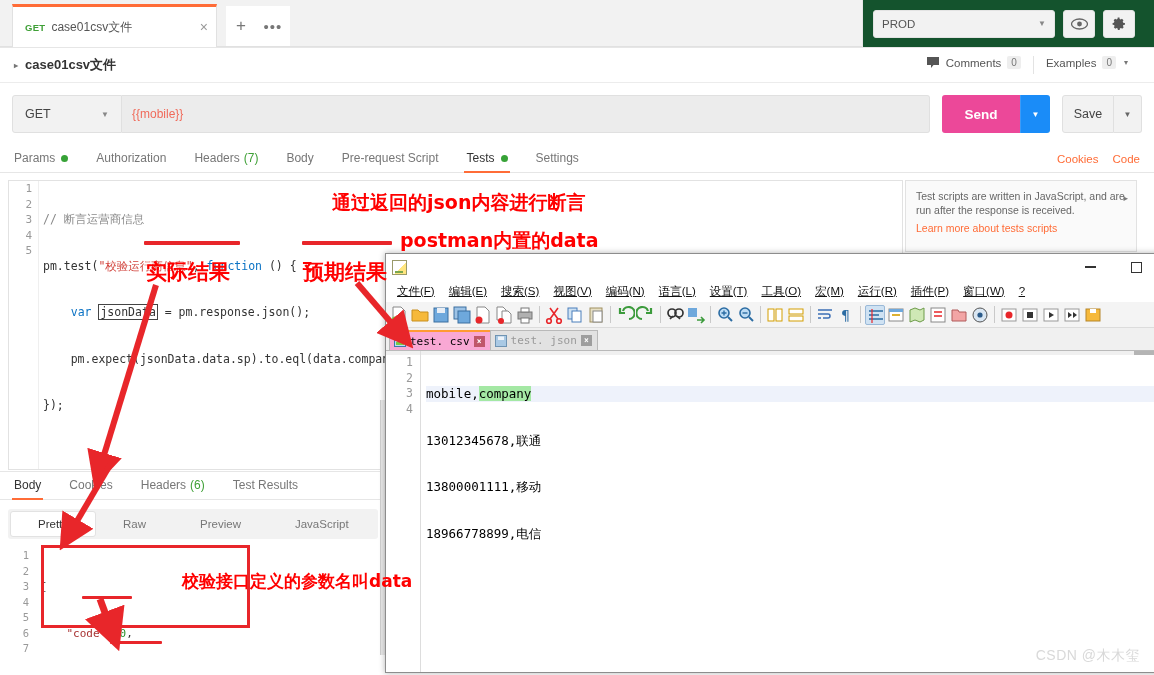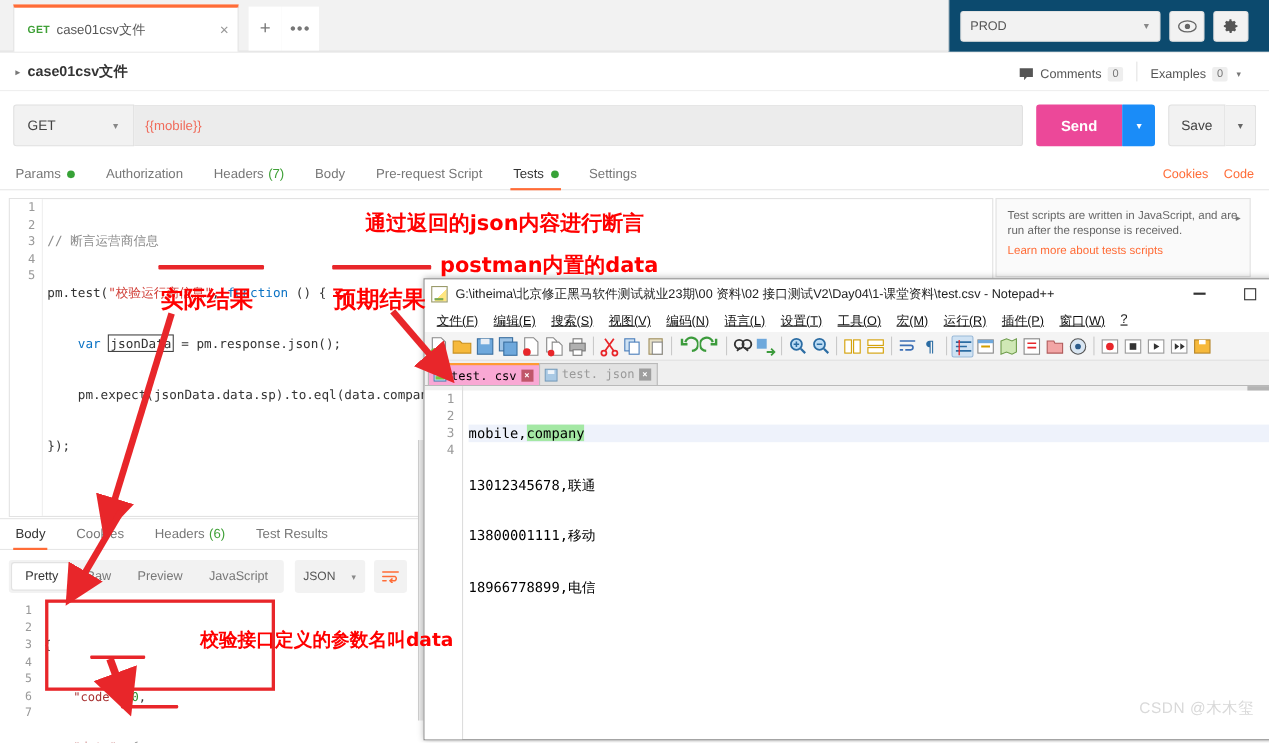--- a/index.html
+++ b/index.html
@@ -22,34 +22,34 @@
     background:#fff; border-top:3px solid #ff6c37;
     border-left:1px solid #e1e1e1; border-right:1px solid #e1e1e1;
     display:flex; align-items:center; padding:0 8px 0 12px;
   }
   .pm-tab .meth { color:#3fa037; font-size:9.5px; font-weight:bold; letter-spacing:.3px; margin-right:6px; }
   .pm-tab .tname { font-size:12px; color:#555; flex:1; }
   .pm-tab .tclose { color:#999; font-size:14px; line-height:1; cursor:pointer; }
   .tab-plus { position:absolute; left:226px; top:6px; width:30px; height:40px; display:flex; align-items:center; justify-content:center; color:#777; font-size:17px; background:#fff; }
   .tab-more { position:absolute; left:256px; top:6px; width:34px; height:40px; display:flex; align-items:center; justify-content:center; color:#777; font-size:15px; background:#fff; letter-spacing:1px; }
 
-  .envbar { position:absolute; left:862px; top:0; width:292px; height:47px; background:#0c4a6e; border-left:1px solid #e6e6e6; display:flex; align-items:center; padding:0 10px; }
+  .envbar { position:absolute; left:862px; top:0; width:292px; height:47px; background:#14532d; border-left:1px solid #e6e6e6; display:flex; align-items:center; padding:0 10px; }
   .env-select {
     width:182px; height:28px; background:#f2f2f2; border:1px solid #e3e3e3; border-radius:3px;
     display:flex; align-items:center; padding:0 8px; font-size:11.5px; color:#555;
   }
   .env-select .caret { margin-left:auto; color:#888; font-size:8px; }
   .env-btn { width:32px; height:28px; background:#f2f2f2; border:1px solid #e3e3e3; border-radius:3px; margin-left:8px;
              display:flex; align-items:center; justify-content:center; }
   .env-btn svg { display:block; }
 
   .crumbrow { position:absolute; left:0; top:48px; width:1154px; height:35px; background:#fff; border-bottom:1px solid #ececec; display:flex; align-items:center; }
   .crumb { margin-left:14px; font-size:13px; color:#333; font-weight:600; display:flex; align-items:center; }
   .crumb .arr { font-size:8px; color:#777; margin-right:7px; }
-  .crumb-right { margin-left:auto; display:flex; align-items:flex-end; padding-right:14px; gap:0; }
+  .crumb-right { margin-left:auto; display:flex; align-items:flex-start; padding-right:14px; gap:0; }
   .cr-item { display:flex; align-items:center; font-size:11.5px; color:#555; padding:0 12px; }
   .cr-item .cnt { background:#eee; color:#777; font-size:10px; border-radius:2px; padding:1px 4px; margin-left:6px; }
   .cr-sep { width:1px; height:18px; background:#e3e3e3; }
   .cr-item .caret { color:#777; font-size:8px; margin-left:8px; }
 
   .urlrow { position:absolute; left:0; top:83px; width:1154px; height:62px; background:#fff; display:flex; align-items:center; padding:0 12px; }
   .method-box { width:110px; height:38px; background:#f2f2f2; border:1px solid #e0e0e0; border-radius:3px 0 0 3px;
                 display:flex; align-items:center; padding:0 12px; font-size:12.5px; color:#444; }
   .method-box .caret { margin-left:auto; color:#888; font-size:8px; }
   .url-box { flex:1; height:38px; background:#ececec; border:1px solid #e0e0e0; border-left:none; border-radius:0 3px 3px 0;
@@ -86,21 +86,21 @@
   .helper { position:absolute; left:905px; top:180px; width:232px; height:72px; background:#fafafa; border:1px solid #e2e2e2; padding:8px 10px; }
   .helper p { margin:0; font-size:10.5px; color:#666; line-height:14px; }
   .helper a { display:block; margin-top:5px; font-size:10.5px; color:#ff6c37; text-decoration:none; }
   .helper .ar { position:absolute; right:8px; top:12px; color:#777; font-size:9px; }
   .snippets { position:absolute; left:905px; top:243px; width:195px; font-size:10px; color:#888; letter-spacing:1px;margin-top:17px; }
 
   .respdivider { position:absolute; left:0; top:471px; width:386px; height:1px; background:#e6e6e6; }
   .resptabs { position:absolute; left:0; top:472px; width:386px; height:28px; display:flex; align-items:flex-end; border-bottom:1px solid #e6e6e6; }
   .respbar { position:absolute; left:8px; top:508px; width:370px; height:32px; display:flex; align-items:center; }
   .pillgroup { background:#f2f2f2; border-radius:3px; height:30px; display:flex; align-items:center; padding:0 2px; }
-  .pill { padding:0 12px; height:26px; display:flex; align-items:center; font-size:11.5px; color:#777; border-radius:3px; }
+  .pill { padding:0 27px; height:26px; display:flex; align-items:center; font-size:11.5px; color:#777; border-radius:3px; }
   .pill.active { background:#fff; color:#333; border:1px solid #e2e2e2; }
   .fmt-select { margin-left:10px; background:#f2f2f2; border-radius:3px; height:30px; width:64px; display:flex; align-items:center; padding:0 8px; font-size:11px; color:#555; }
   .fmt-select .caret { margin-left:auto; font-size:8px; color:#888; }
   .wrapbtn { margin-left:8px; width:30px; height:30px; background:#f2f2f2; border-radius:3px; display:flex; align-items:center; justify-content:center; }
 
   .jsonview { position:absolute; left:8px; top:548px; width:375px; height:110px; background:#fff; }
   .jgutter { position:absolute; left:0; top:0; width:26px; }
   .jgutter div { text-align:right; padding-right:5px; color:#999; font-size:10.5px; font-family:"DejaVu Sans Mono", monospace; line-height:15.5px; }
   .jcode { position:absolute; left:32px; top:0; font-family:"DejaVu Sans Mono", monospace; font-size:11px; line-height:15.5px; white-space:pre; color:#333; }
   .jkey { color:#a83232; }
@@ -146,21 +146,21 @@
   .sel-green { background:#a4e8a4; }
   .npp-hscroll { position:absolute; left:0; right:0; top:0; height:4px; background:#f0f0f0; }
   .npp-hthumb { position:absolute; right:3px; top:0; width:22px; height:4px; background:#b4b4b4; }
 
   
   .anno { position:absolute; color:#ff0000; font-weight:bold; font-family:"DejaVu Sans", sans-serif; white-space:nowrap; }
   .uline { position:absolute; background:#e8262a; height:4px; border-radius:1px; }
   .rbox { position:absolute; border:3px solid #e8262a; }
   svg.arrows { position:absolute; left:0; top:0; width:1154px; height:675px; pointer-events:none; }
 
-  .watermark { position:absolute; right:14px; bottom:22px; color:#d9d9d9; font-size:14px; letter-spacing:.5px; }
+  .watermark { position:absolute; right:14px; bottom:10px; color:#d9d9d9; font-size:14px; letter-spacing:.5px; }
 </style>
 </head>
 <body>
 
 <div id="postman">
 
   <div class="pm-topbar">
     <div class="tabstrip">
       <div class="pm-tab">
         <span class="meth">GET</span>
@@ -324,21 +324,20 @@
     </div>
   </div>
 
   <div class="pm-vscroll"></div>
   <div class="pm-vscroll2"></div>
 </div>
 
 <div id="npp">
   <div class="npp-title">
     <span class="npp-ico"></span>
-    <span class="ttext">G:\itheima\北京修正黑马软件测试就业23期\00 资料\02 接口测试V2\Day04\1-课堂资料\test.csv - Notepad++</span>
     <span class="npp-wc">
       <span class="npp-min">
           <i></i>
         </span>
       <span class="npp-max">
           <i></i>
         </span>
     </span>
   </div>
 

